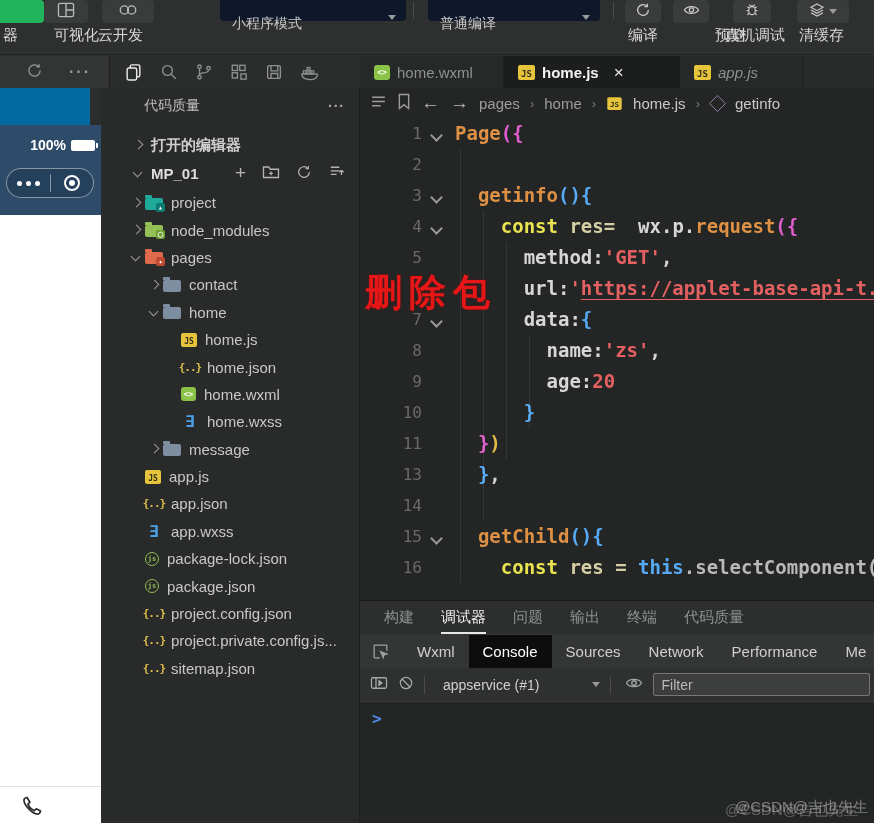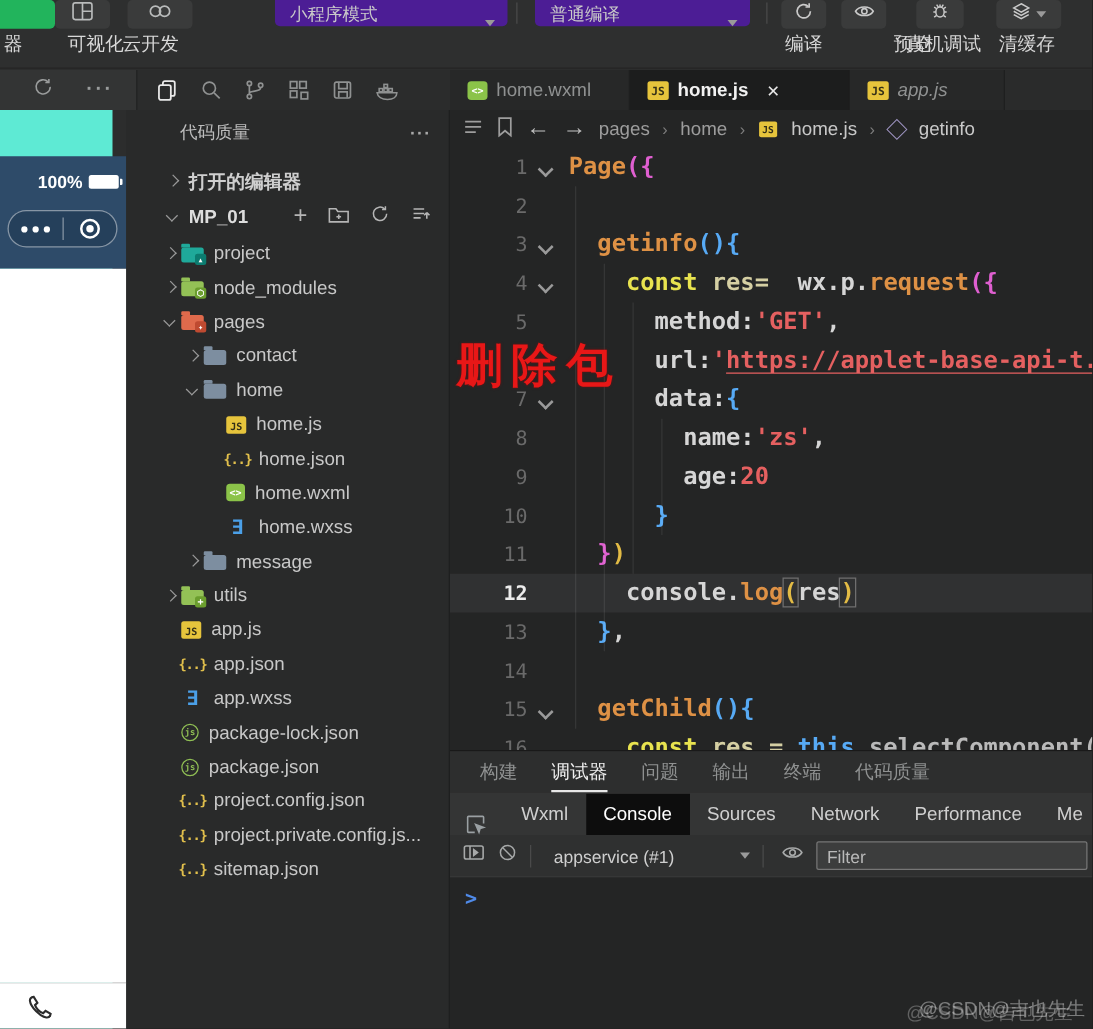--- a/index.html
+++ b/index.html
@@ -6,21 +6,21 @@
   html,body { background:#1b1b1b; }
   .screen{position:relative;width:874px;height:823px;overflow:hidden;background:#2c2d2d;
     font-family:"Liberation Sans","DejaVu Sans",sans-serif;color:#d6d6d6;-webkit-font-smoothing:antialiased;}
   .abs{position:absolute;}
 
   
   .topbar{left:0;top:0;width:874px;height:55px;background:#2e2f2f;border-bottom:1px solid #242525;}
   .tb-btn{position:absolute;top:0;height:23px;background:#3a3b3b;border-radius:4px;display:flex;align-items:center;justify-content:center;color:#b9bbbb;}
   .tb-green{background:#22b45c;}
   .tb-label{position:absolute;top:26px;font-size:15px;color:#d8d8d8;white-space:nowrap;}
-  .dropdown{position:absolute;top:0;height:21px;background:#4c1d95;border-radius:0 0 4px 4px;display:flex;align-items:flex-end;padding:4px 10px 0 12px;font-size:14px;color:#c9c9c9;}
+  .dropdown{position:absolute;top:0;height:21px;background:#0f172a;border-radius:0 0 4px 4px;display:flex;align-items:flex-start;padding:15px 10px 0 12px;font-size:14px;color:#c9c9c9;}
   .dropdown .caret{margin-left:auto;}
   .caret{width:0;height:0;border-left:4px solid transparent;border-right:4px solid transparent;border-top:5px solid #9a9a9a;display:inline-block;}
   .vdiv{position:absolute;top:2px;width:1px;height:17px;background:#4a4b4b;}
 
   
   .secondbar{left:0;top:56px;width:874px;height:32px;background:#2b2c2c;}
   .sb-left{position:absolute;left:0;top:0;width:110px;height:32px;background:#333434;border-right:1px solid #1f1f1f;display:flex;align-items:center;gap:26px;padding-left:26px;color:#9a9c9c;}
   .activity{position:absolute;left:111px;top:0;width:249px;height:32px;display:flex;align-items:center;gap:17px;padding-left:13px;color:#8f9191;}
   .activity svg{display:block;}
   .act-active{color:#e9e9e9;}
@@ -28,21 +28,21 @@
   
   .tabstrip{left:360px;top:56px;width:514px;height:32px;background:#2a2b2b;display:flex;}
   .ftab{height:32px;display:flex;align-items:center;gap:7px;padding:0 14px;font-size:15px;color:#8f9191;border-right:1px solid #1e1f1f;background:#272828;}
   .ftab.active{background:#1c1d1d;color:#f2f2f2;}
   .ftab.preview .ftab-label{font-style:italic;}
   .ftab-close{color:#e8e8e8;font-size:17px;margin-left:8px;line-height:1;}
   .js-chip{width:17px;height:15px;background:#e6c43c;border-radius:2px;color:#332f17;font:700 9px "DejaVu Sans Mono",monospace;display:flex;align-items:flex-end;justify-content:center;padding-bottom:1px;}
   .wxml-chip{width:16px;height:15px;background:#8bc349;border-radius:3px;color:#fff;font:700 8px "DejaVu Sans Mono",monospace;display:flex;align-items:center;justify-content:center;}
 
   
-  .sim{left:0;top:88px;width:90px;height:735px;background:#5eead4;}
+  .sim{left:0;top:88px;width:90px;height:735px;background:#0369a1;}
   .sim-nav{position:absolute;left:0;top:37px;width:101px;height:90px;background:#2e4b69;}
   .sim-batt-row{position:absolute;right:6px;top:12px;display:flex;align-items:center;gap:5px;color:#fff;font-size:14px;font-weight:700;}
   .batt{width:24px;height:11px;background:#fff;border-radius:2px;position:relative;}
   .batt::after{content:"";position:absolute;right:-3px;top:3px;width:2px;height:5px;background:#fff;border-radius:0 1px 1px 0;}
   .capsule{position:absolute;left:6px;top:43px;width:88px;height:30px;border:1px solid rgba(255,255,255,.45);border-radius:15px;background:rgba(10,30,50,.25);display:flex;align-items:center;}
   .cap-dots{flex:1;display:flex;justify-content:center;gap:4px;}
   .cap-dots i{width:5px;height:5px;border-radius:50%;background:#fff;}
   .cap-div{width:1px;height:18px;background:rgba(255,255,255,.45);}
   .cap-target{flex:1;display:flex;justify-content:center;align-items:center;}
   .cap-target .o{width:16px;height:16px;border:2px solid #fff;border-radius:50%;display:flex;align-items:center;justify-content:center;}
@@ -101,21 +101,21 @@
   .tk-lk{text-decoration:underline;text-underline-offset:4px;}
   .tk-bx{outline:1px solid #6f6f6f;}
   .iguide{position:absolute;width:1px;background:rgba(255,255,255,.08);}
   .annotation{position:absolute;left:5px;top:180px;font-size:37px;font-weight:900;color:#e81717;letter-spacing:7px;z-index:5;text-shadow:0 0 2px rgba(160,0,0,.6);font-family:"Liberation Sans","DejaVu Sans",sans-serif;}
   .cube{width:15px;height:15px;border:1.5px solid #9d93c0;transform:rotate(45deg) scale(.8);display:inline-block;}
 
   
   .bottompanel{left:360px;top:600px;width:514px;height:223px;background:#242525;border-top:1px solid #191919;}
   .ptabs{position:absolute;left:0;top:0;width:100%;height:33px;background:#2d2e2e;display:flex;align-items:center;gap:27px;padding-left:24px;font-size:15px;color:#8f9191;}
   .ptab.active{color:#f0f0f0;border-bottom:2px solid #e8e8e8;padding-bottom:5px;margin-bottom:-7px;}
-  .dtabs{position:absolute;left:0;top:33px;width:100%;height:34px;background:#343535;display:flex;align-items:flex-end;font-size:15px;color:#cfcfcf;}
+  .dtabs{position:absolute;left:0;top:33px;width:100%;height:34px;background:#343535;display:flex;align-items:center;font-size:15px;color:#cfcfcf;}
   .dtab{padding:8px 14px;}
   .dtab.active{background:#0d0d0d;color:#fff;}
   .dt-icon{padding:0 10px 0 12px;color:#9aa0a3;display:flex;}
   .dt-div{width:1px;height:18px;background:#4a4a4a;margin-right:4px;}
   .ctoolbar{position:absolute;left:0;top:67px;width:100%;height:34px;background:#2f3030;display:flex;align-items:center;gap:10px;padding:0 4px 0 10px;color:#a7a9a9;border-bottom:1px solid #3a3a3a;}
   .ctx{font-size:14px;color:#cfcfcf;margin-left:4px;}
   .filter{flex:1;height:23px;background:#3c3d3d;border:1px solid #767676;border-radius:2px;color:#cfcfcf;font-size:14px;padding:0 8px;outline:none;}
   .filter::placeholder{color:#b9b9b9;}
   .cbody{position:absolute;left:0;top:101px;width:100%;height:122px;background:#242525;}
   .prompt{position:absolute;left:12px;top:7px;color:#4f8ae8;font:700 16px "DejaVu Sans Mono",monospace;}
@@ -389,25 +389,20 @@
           <span class="chev none"></span>
           <span class="fico wxss">∃</span>
           <span class="tlabel">home.wxss</span>
         </div>
         <div class="trow" style="padding-left: 46px;">
           <span class="chev right"></span>
           <span class="fico folder f-gray"></span>
           <span class="tlabel">message</span>
         </div>
         <div class="trow" style="padding-left: 28px;">
-          <span class="chev right"></span>
-          <span class="fico folder f-utils"></span>
-          <span class="tlabel">utils</span>
-        </div>
-        <div class="trow" style="padding-left: 28px;">
           <span class="chev none"></span>
           <span class="fico js">JS</span>
           <span class="tlabel">app.js</span>
         </div>
         <div class="trow" style="padding-left: 28px;">
           <span class="chev none"></span>
           <span class="fico json">{..}</span>
           <span class="tlabel">app.json</span>
         </div>
         <div class="trow" style="padding-left: 28px;">
@@ -473,21 +468,20 @@
         <div class="cline"><span class="lno">2</span><span class="fold"></span><span class="ccontent" style="padding-left: 0ch;"></span></div>
         <div class="cline"><span class="lno">3</span><span class="fold has"></span><span class="ccontent" style="padding-left: 2ch;"><span class="tk-or">getinfo</span><span class="tk-bl">(){</span></span></div>
         <div class="cline"><span class="lno">4</span><span class="fold has"></span><span class="ccontent" style="padding-left: 4ch;"><span class="tk-yl">const</span><span class="tk-wh"> </span><span class="tk-pl">res=</span><span class="tk-wh">  </span><span class="tk-wh">wx.p.</span><span class="tk-or">request</span><span class="tk-pk">({</span></span></div>
         <div class="cline"><span class="lno">5</span><span class="fold"></span><span class="ccontent" style="padding-left: 6ch;"><span class="tk-wh">method</span><span class="tk-wh">:</span><span class="tk-rd">'GET'</span><span class="tk-wh">,</span></span></div>
         <div class="cline"><span class="lno"></span><span class="fold"></span><span class="ccontent" style="padding-left: 6ch;"><span class="tk-wh">url</span><span class="tk-wh">:</span><span class="tk-rd">'</span><span class="tk-rd tk-lk">https://applet-base-api-t.i</span></span></div>
         <div class="cline"><span class="lno">7</span><span class="fold has"></span><span class="ccontent" style="padding-left: 6ch;"><span class="tk-wh">data</span><span class="tk-wh">:</span><span class="tk-bl">{</span></span></div>
         <div class="cline"><span class="lno">8</span><span class="fold"></span><span class="ccontent" style="padding-left: 8ch;"><span class="tk-wh">name</span><span class="tk-wh">:</span><span class="tk-rd">'zs'</span><span class="tk-wh">,</span></span></div>
         <div class="cline"><span class="lno">9</span><span class="fold"></span><span class="ccontent" style="padding-left: 8ch;"><span class="tk-wh">age</span><span class="tk-wh">:</span><span class="tk-rd">20</span></span></div>
         <div class="cline"><span class="lno">10</span><span class="fold"></span><span class="ccontent" style="padding-left: 6ch;"><span class="tk-bl">}</span></span></div>
         <div class="cline"><span class="lno">11</span><span class="fold"></span><span class="ccontent" style="padding-left: 2ch;"><span class="tk-pk">}</span><span class="tk-gold">)</span></span></div>
-        <div class="cline cur"><span class="lno">12</span><span class="fold"></span><span class="ccontent" style="padding-left: 4ch;"><span class="tk-wh">console</span><span class="tk-wh">.</span><span class="tk-or">log</span><span class="tk-gold tk-bx">(</span><span class="tk-wh">res</span><span class="tk-gold tk-bx">)</span></span></div>
         <div class="cline"><span class="lno">13</span><span class="fold"></span><span class="ccontent" style="padding-left: 2ch;"><span class="tk-bl">}</span><span class="tk-wh">,</span></span></div>
         <div class="cline"><span class="lno">14</span><span class="fold"></span><span class="ccontent" style="padding-left: 0ch;"></span></div>
         <div class="cline"><span class="lno">15</span><span class="fold has"></span><span class="ccontent" style="padding-left: 2ch;"><span class="tk-or">getChild</span><span class="tk-bl">(){</span></span></div>
         <div class="cline"><span class="lno">16</span><span class="fold"></span><span class="ccontent" style="padding-left: 4ch;"><span class="tk-yl">const</span><span class="tk-pl"> res = </span><span class="tk-bl">this</span><span class="tk-dim">.selectComponent(</span></span></div>
       </div>
 
     <div class="iguide" style="left:100px;top:61px;height:434px;"></div>
     <div class="iguide" style="left:123px;top:123px;height:310px;"></div>
     <div class="iguide" style="left:146px;top:154px;height:217px;"></div>
     <div class="iguide" style="left:169px;top:247px;height:93px;"></div>

